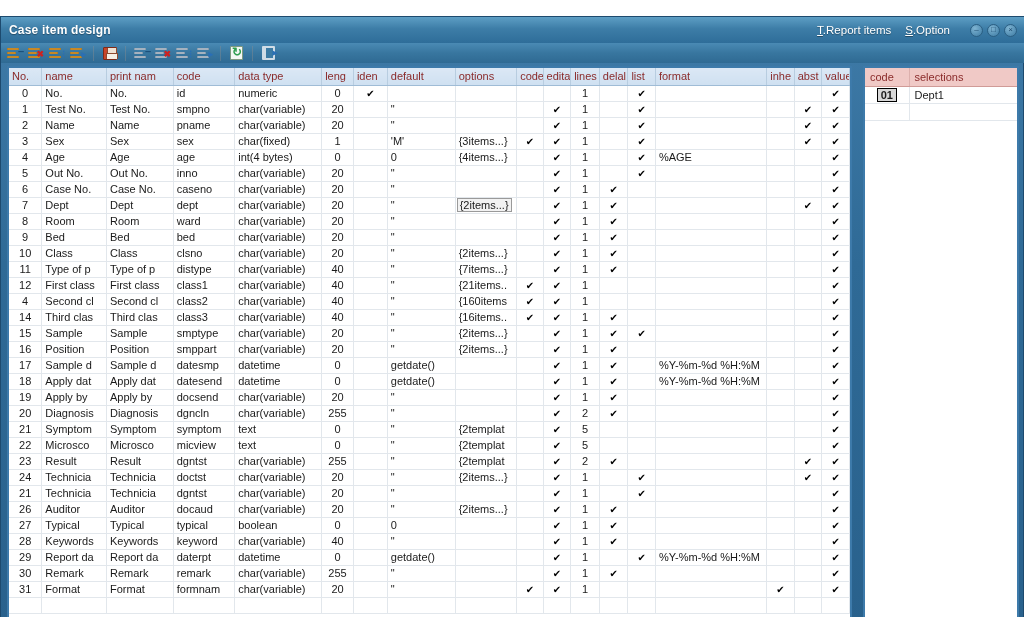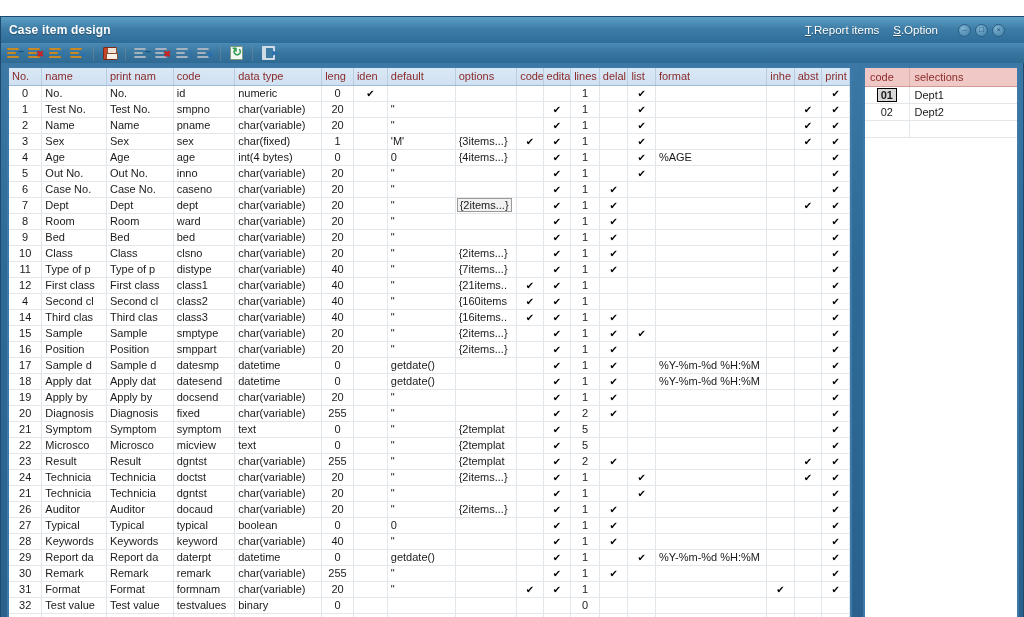--- a/index.html
+++ b/index.html
@@ -24,21 +24,21 @@
     background: linear-gradient(180deg, #5d9ec4 0%, #3d7da7 45%, #2e6d99 100%);
     display: flex; align-items: center;
   }
   .title-text {
     color: #ffffff; font-size: 12px; font-weight: bold;
     margin-left: 8px; text-shadow: 0 1px 1px rgba(0,0,0,.35);
     letter-spacing: .2px;
   }
   .title-right {
     margin-left: auto; display: flex; align-items: center; gap: 14px;
-    padding-right: 20px;
+    padding-right: 8px;
   }
   .menu-link {
     color: #ffffff; font-size: 11.5px;
     text-shadow: 0 1px 1px rgba(0,0,0,.35);
     white-space: nowrap;
   }
   .menu-link u { text-decoration: underline; }
   .winbtns { display: flex; gap: 4px; margin-left: 6px; }
   .winbtn {
     width: 13px; height: 13px; border-radius: 50%;
@@ -334,21 +334,21 @@
             <th>default</th>
             <th>options</th>
             <th>code</th>
             <th>edita</th>
             <th>lines</th>
             <th>delal</th>
             <th>list</th>
             <th>format</th>
             <th>inhe</th>
             <th>abst</th>
-            <th>print</th>
+            <th>value</th>
           </tr>
         </thead>
       <tbody id="grid-body">
           <tr>
             <td class="num">0</td>
             <td>No.</td>
             <td>No.</td>
             <td>id</td>
             <td>numeric</td>
             <td class="num">0</td>
@@ -742,21 +742,21 @@
             <td class="ctr"></td>
             <td></td>
             <td class="ctr"></td>
             <td class="ctr"></td>
             <td class="ctr"><span class="chk">✔</span></td>
           </tr>
           <tr>
             <td class="num">20</td>
             <td>Diagnosis</td>
             <td>Diagnosis</td>
-            <td>fixed</td>
+            <td>dgncln</td>
             <td>char(variable)</td>
             <td class="num">255</td>
             <td class="ctr"></td>
             <td>"</td>
             <td></td>
             <td class="ctr"></td>
             <td class="ctr"><span class="chk">✔</span></td>
             <td class="num">2</td>
             <td class="ctr"><span class="chk">✔</span></td>
             <td class="ctr"></td>
@@ -977,40 +977,20 @@
             <td></td>
             <td class="ctr"><span class="chk">✔</span></td>
             <td class="ctr"><span class="chk">✔</span></td>
             <td class="num">1</td>
             <td class="ctr"></td>
             <td class="ctr"></td>
             <td></td>
             <td class="ctr"><span class="chk">✔</span></td>
             <td class="ctr"></td>
             <td class="ctr"><span class="chk">✔</span></td>
-          </tr>
-          <tr>
-            <td class="num">32</td>
-            <td>Test value</td>
-            <td>Test value</td>
-            <td>testvalues</td>
-            <td>binary</td>
-            <td class="num">0</td>
-            <td class="ctr"></td>
-            <td></td>
-            <td></td>
-            <td class="ctr"></td>
-            <td class="ctr"></td>
-            <td class="num">0</td>
-            <td class="ctr"></td>
-            <td class="ctr"></td>
-            <td></td>
-            <td class="ctr"></td>
-            <td class="ctr"></td>
-            <td class="ctr"></td>
           </tr>
           <tr>
             <td class="num"></td>
             <td></td>
             <td></td>
             <td></td>
             <td></td>
             <td class="num"></td>
             <td class="ctr"></td>
             <td></td>
@@ -1040,24 +1020,20 @@
             <th>code</th>
             <th>selections</th>
           </tr>
         </thead>
       <tbody id="sel-body">
           <tr>
             <td class="code-cell"><span class="cell-active">01</span></td>
             <td>Dept1</td>
           </tr>
           <tr>
-            <td class="code-cell">02</td>
-            <td>Dept2</td>
-          </tr>
-          <tr>
             <td>&nbsp;</td>
             <td>&nbsp;</td>
           </tr>
         </tbody>
     </table>
   </div>
 
 </div>
 
 </body></html>

